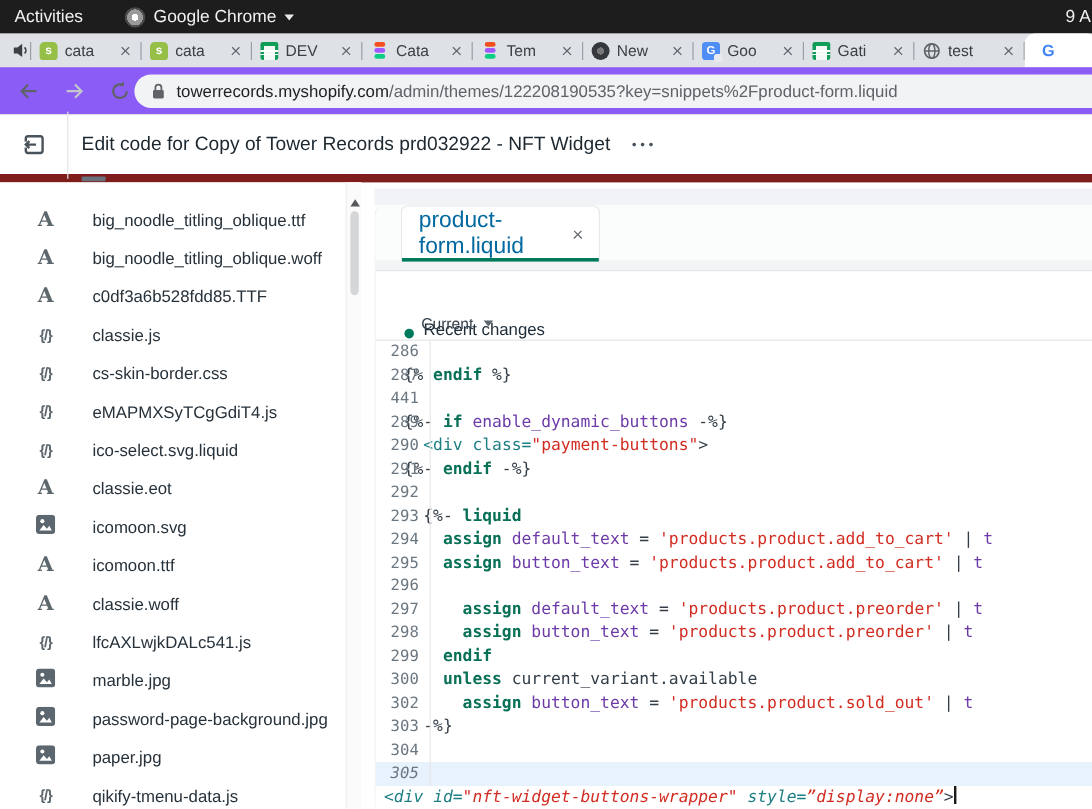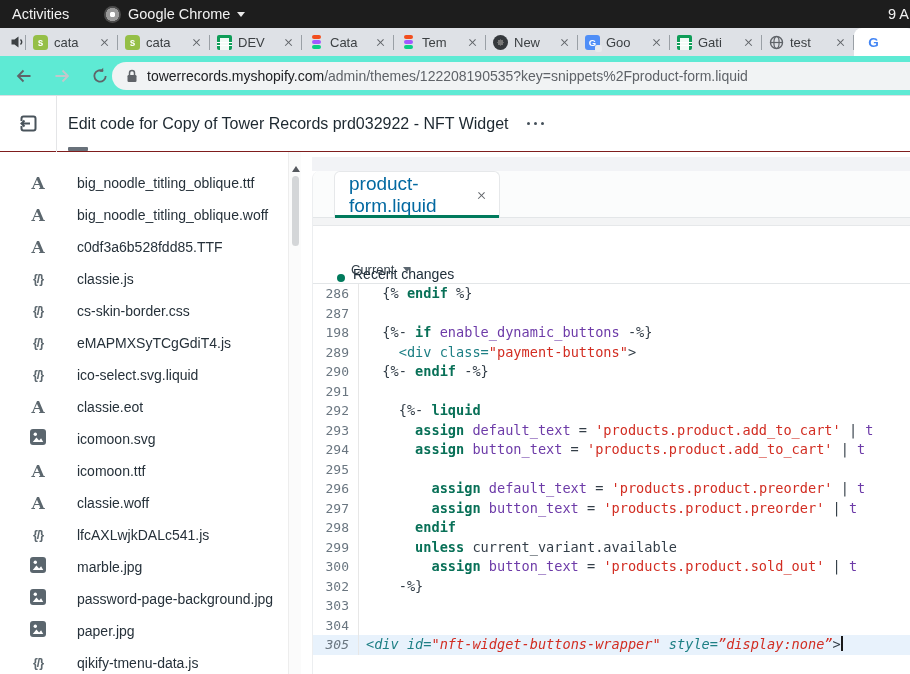--- a/index.html
+++ b/index.html
@@ -40,31 +40,31 @@
     line-height:15px; text-align:center; position:relative; }
   .fav-translate em { position:absolute; right:-2px; bottom:-2px; width:7px; height:7px;
     background:#e8eaed; border-radius:2px; }
   .fav-google { color:#4285f4; font-weight:bold; font-size:13.5px; }
   .x-icon { position:relative; width:11px; height:11px; flex:none; }
   .x-icon::before,.x-icon::after { content:""; position:absolute; left:1px; top:5px; width:9px; height:1.4px;
     background:#5f6368; }
   .x-icon::before { transform:rotate(45deg); } .x-icon::after { transform:rotate(-45deg); }
 
   
-  .toolbar { position:absolute; left:0; top:56px; width:910px; height:40px; background:#5eead4;
+  .toolbar { position:absolute; left:0; top:56px; width:910px; height:40px; background:#8b5cf6;
     border-bottom:1px solid #dcdfe3; }
   .navbtn { position:absolute; top:10px; }
   .omnibox { position:absolute; left:112px; top:6px; width:812px; height:28px; background:#f1f3f4;
     border-radius:14px; display:flex; align-items:center; padding-left:14px; gap:9px; }
   .url { font-size:14px; color:#5f6368; white-space:nowrap; }
   .url b { color:#202124; font-weight:normal; }
 
   
   .app-header { position:absolute; left:0; top:96px; width:910px; height:56px; background:#fff;
-    border-bottom:1px solid #7f1d1d; display:flex; align-items:center; }
+    border-bottom:7px solid #7f1d1d; display:flex; align-items:center; }
   .exit-btn { margin-left:17px; width:24px; display:flex; }
   .hdr-div { width:1px; height:56px; background:#e4e5e7; margin-left:15px; }
   .hdr-title { margin-left:11px; font-size:16px; color:#1d2830; }
   .dots-menu { margin-left:18px; display:flex; gap:3.5px; }
   .dots-menu i { width:3.5px; height:3.5px; border-radius:50%; background:#45505a; }
 
   
   .sidebar { position:absolute; left:0; top:152px; width:301px; height:522px; background:#fff;
     padding-top:15px; overflow:hidden; }
   .file-row { height:32px; display:flex; align-items:center; padding-left:27px; }
@@ -98,21 +98,21 @@
   .green-dot { width:8px; height:8px; border-radius:50%; background:#007a5c; }
   .vp-title { font-size:14px; color:#202e3a; }
   .vp-row2 { position:absolute; left:38px; top:36px; display:flex; align-items:center; }
   .vp-current { font-size:13px; color:#333f48; }
   .caret-down-d { width:0; height:0; border:4px solid transparent; border-top:5px solid #5c6770;
     margin-left:9px; margin-top:4px; }
 
   
   .code-area { position:absolute; left:0; top:113px; width:598px; bottom:0; overflow:hidden;
     font-family:"DejaVu Sans Mono", monospace; }
-  .crow { height:19.5px; line-height:19.5px; display:flex; }
+  .crow { height:19.5px; line-height:19.5px; display:flex;flex-direction:column; }
   .ln { width:46px; flex:none; text-align:right; padding-right:9px; font-size:13px; color:#6a7680;
     border-right:1px solid #e7e7e7; }
   .ct { padding-left:7px; font-size:13.6px; white-space:pre; color:#333e48; }
   .crow.active { background:#e8f2fc;font-style:italic; }
   .tok-p { color:#333e48; }
   .tok-k { color:#087057; font-weight:bold; }
   .tok-v { color:#6d3ba8; }
   .tok-s { color:#d22d22; }
   .tok-t { color:#1d7f84; }
   .cursor { display:inline-block; width:2px; height:15px; background:#1a1a1a; vertical-align:-2px; }
@@ -373,21 +373,21 @@
   <div class="code-area" id="code-mount">
       <div class="crow">
         <span class="ln">286</span>
         <span class="ct"><span class="tok-p">  {% </span><span class="tok-k">endif</span><span class="tok-p"> %}</span></span>
       </div>
       <div class="crow">
         <span class="ln">287</span>
         <span class="ct"></span>
       </div>
       <div class="crow">
-        <span class="ln">198</span>
+        <span class="ln">441</span>
         <span class="ct"><span class="tok-p">  {%- </span><span class="tok-k">if</span><span class="tok-p"> </span><span class="tok-v">enable_dynamic_buttons</span><span class="tok-p"> -%}</span></span>
       </div>
       <div class="crow">
         <span class="ln">289</span>
         <span class="ct"><span class="tok-p">    </span><span class="tok-t">&lt;div</span><span class="tok-p"> </span><span class="tok-t">class=</span><span class="tok-s">"payment-buttons"</span><span class="tok-p">&gt;</span></span>
       </div>
       <div class="crow">
         <span class="ln">290</span>
         <span class="ct"><span class="tok-p">  {%- </span><span class="tok-k">endif</span><span class="tok-p"> -%}</span></span>
       </div>

